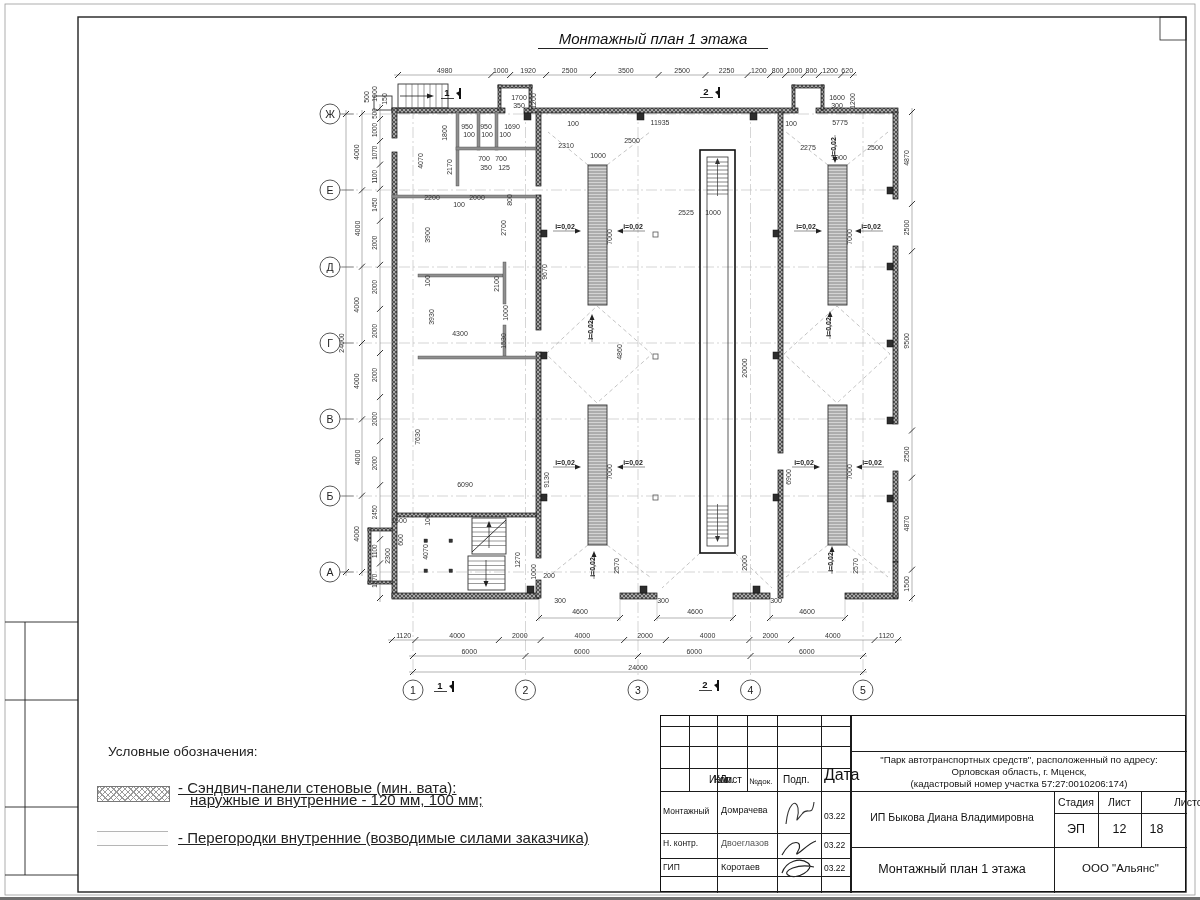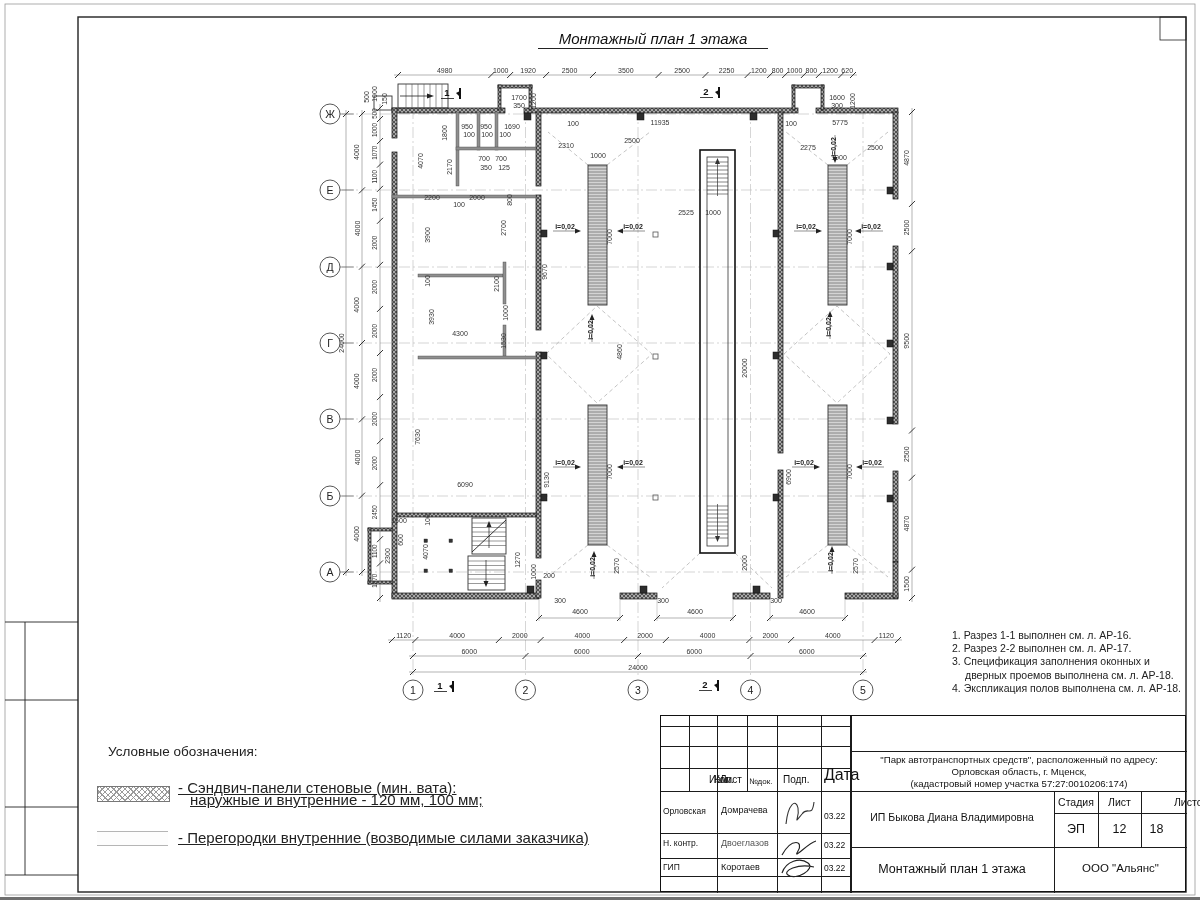--- a/index.html
+++ b/index.html
@@ -508,26 +508,20 @@
       <line x1="453" y1="681" x2="453" y2="692" stroke="#111" stroke-width="2" stroke-dasharray="none"></line>
       <polygon points="453,690 449,686 453,684" fill="#111"></polygon>
       <text x="705" y="688" fill="#111" font-size="9.5" font-family="&quot;Liberation Sans&quot;,sans-serif" text-anchor="middle" font-weight="bold">2</text>
       <line x1="699" y1="690.5" x2="712" y2="690.5" stroke="#111" stroke-width="0.8" stroke-dasharray="none"></line>
       <line x1="718" y1="680" x2="718" y2="691" stroke="#111" stroke-width="2" stroke-dasharray="none"></line>
       <polygon points="718,689 714,685 718,683" fill="#111"></polygon>
     </svg>
 
 <div id="drawing-title">Монтажный план 1 этажа</div>
 
-<div id="notes">
-  <div>1. Разрез 1-1 выполнен см. л. АР-16.</div>
-  <div>2. Разрез 2-2 выполнен см. л. АР-17.</div>
-  <div>3. Спецификация заполнения оконных и дверных проемов выполнена см. л. АР-18.</div>
-  <div>4. Экспликация полов выполнена см. л. АР-18.</div>
-</div>
 
 <div id="legend-title">Условные обозначения:</div>
 <div id="legend-swatch1"></div>
 <div class="legend-label" style="left:178px;top:782px;">- Сэндвич-панели стеновые (мин. вата):</div>
 <div class="legend-label" style="left:190px;top:794px;">наружные и внутренние - 120 мм, 100 мм;</div>
 <div id="legend-swatch2"></div>
 <div class="legend-label" style="left:178px;top:832px;">- Перегородки внутренние (возводимые силами заказчика)</div>
 
 <div id="titleblock">
 
@@ -552,21 +546,21 @@
   <div class="ln" style="left:437px;top:75px;width:1px;height:56px;"></div>
   <div class="ln" style="left:480px;top:75px;width:1px;height:56px;"></div>
   <div class="ln" style="left:189px;top:131px;width:337px;height:1px;"></div>
 
   <div class="tb-txt" style="left:2px;top:58px;font-size:10px;margin-left:46px;">Изм.</div>
   <div class="tb-txt" style="left:30px;top:58px;font-size:10px;margin-left:23px;">Кол.</div>
   <div class="tb-txt" style="left:59px;top:58px;font-size:10px;">Лист</div>
   <div class="tb-txt" style="left:88px;top:61px;font-size:8px;">№док.</div>
   <div class="tb-txt" style="left:122px;top:58px;font-size:10px;">Подп.</div>
   <div class="tb-txt" style="left:163px;top:50px;font-size:16px;">Дата</div>
-  <div class="tb-txt" style="left:2px;top:90px;font-size:8.5px;">Орловская</div>
+  <div class="tb-txt" style="left:2px;top:90px;font-size:8.5px;">Монтажный</div>
   <div class="tb-txt" style="left:60px;top:89px;font-size:9px;">Домрачева</div>
   <div class="tb-txt" style="left:163px;top:95px;font-size:8.5px;">03.22</div>
   <div class="tb-txt" style="left:2px;top:122px;font-size:8.5px;">Н. контр.</div>
   <div class="tb-txt" style="left:60px;top:122px;font-size:9px;color:#555;text-align:right;">Двоеглазов</div>
   <div class="tb-txt" style="left:163px;top:124px;font-size:8.5px;">03.22</div>
   <div class="tb-txt" style="left:2px;top:146px;font-size:8.5px;">ГИП</div>
   <div class="tb-txt" style="left:60px;top:146px;font-size:9px;">Коротаев</div>
   <div class="tb-txt" style="left:163px;top:147px;font-size:8.5px;">03.22</div>
 
   <svg class="abs" style="left:117px;top:76px;" width="43" height="40">

